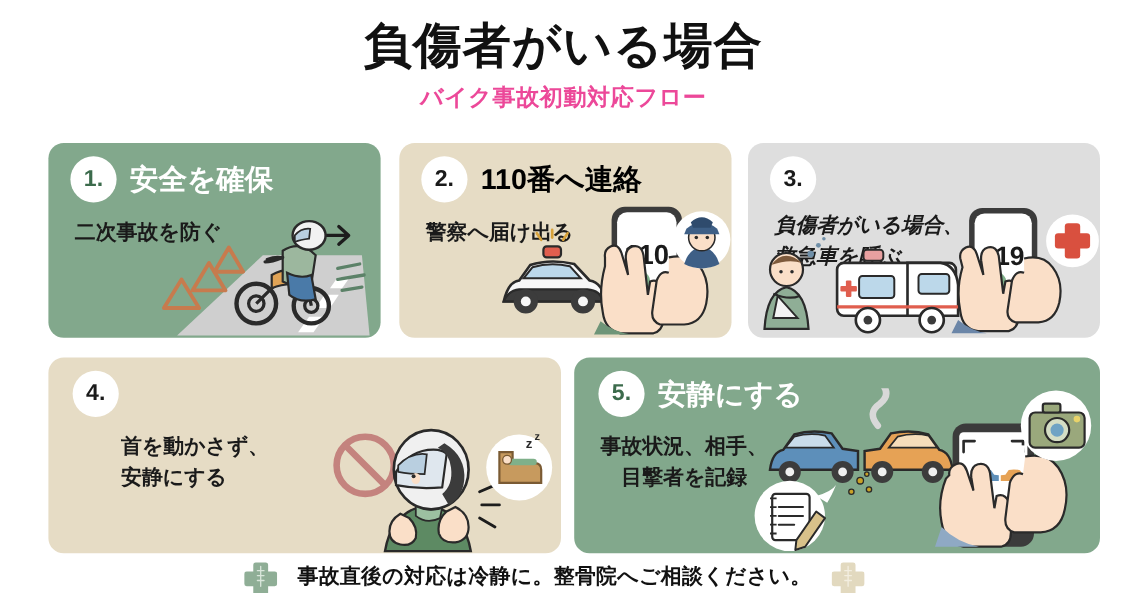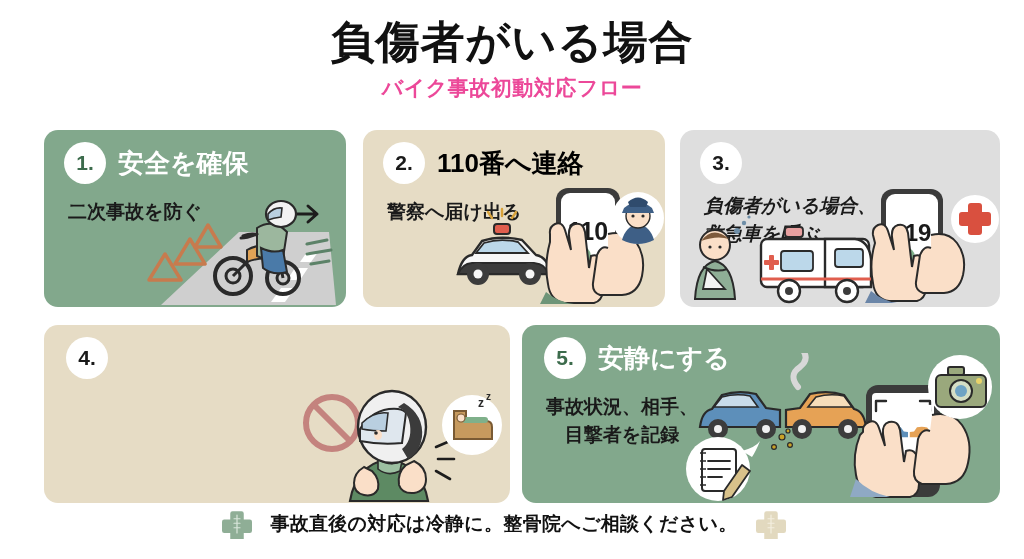--- a/index.html
+++ b/index.html
@@ -240,20 +240,22 @@
             <rect x="274" y="25" width="32" height="14" rx="3"></rect>
           </g>
       </g>
     </svg>
   </div>
 
   <div class="card c-beige" id="card4">
     <div class="head">
       <div class="numcircle n-dark">4.</div>
     </div>
+    <div class="card-sub">首を動かさず、
+安静にする</div>
     <svg class="art" width="210" height="120" viewBox="0 0 210 120">
 
       <g>
         <circle cx="32" cy="40" r="26" fill="none" stroke="#c4837e" stroke-width="6"></circle>
         <path d="M14 22 L50 58" stroke="#c4837e" stroke-width="6" stroke-linecap="round"></path>
       </g>
 
       <g>
         <path d="M50 118 q6 -36 38 -42 q34 6 40 42 z" fill="#5d8a63" stroke="#2a2a2a" stroke-width="2.2"></path>
         <path d="M78 76 q12 8 24 2 l-2 10 q-12 6 -22 -2 z" fill="#9cc0a1" stroke="#2a2a2a" stroke-width="1.6"></path>

